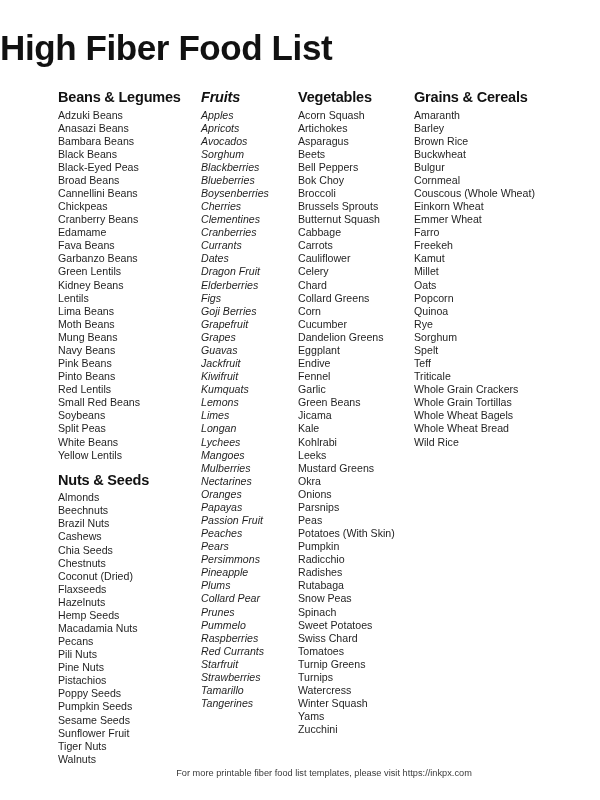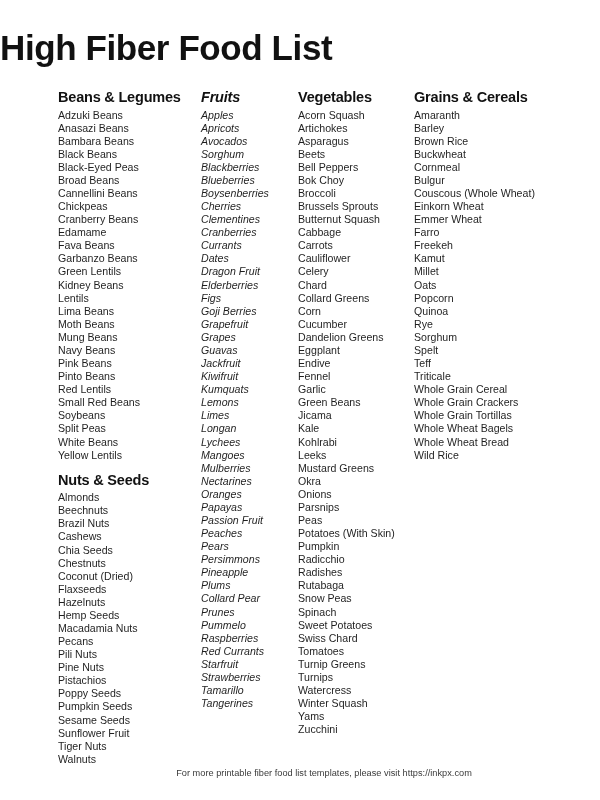--- a/index.html
+++ b/index.html
@@ -255,38 +255,37 @@
         </ul>
     </div>
 
     <div class="col col-grains">
       <div class="section-head">Grains &amp; Cereals</div>
       <ul class="item-list">
           <li>Amaranth</li>
           <li>Barley</li>
           <li>Brown Rice</li>
           <li>Buckwheat</li>
+          <li>Bulgur</li>
           <li>Cornmeal</li>
-          <li>Bulgur</li>
           <li>Couscous (Whole Wheat)</li>
           <li>Einkorn Wheat</li>
           <li>Emmer Wheat</li>
           <li>Farro</li>
           <li>Freekeh</li>
           <li>Kamut</li>
           <li>Millet</li>
           <li>Oats</li>
           <li>Popcorn</li>
           <li>Quinoa</li>
           <li>Rye</li>
           <li>Sorghum</li>
           <li>Spelt</li>
           <li>Teff</li>
           <li>Triticale</li>
-          <li>Whole Grain Cereal</li>
           <li>Whole Grain Crackers</li>
           <li>Whole Grain Tortillas</li>
           <li>Whole Wheat Bagels</li>
           <li>Whole Wheat Bread</li>
           <li>Wild Rice</li>
         </ul>
     </div>
 
   </div>
 

